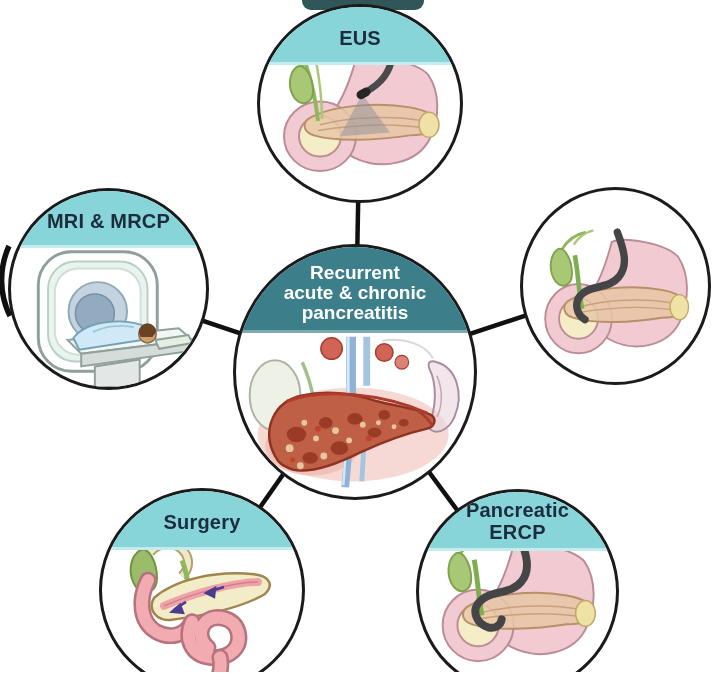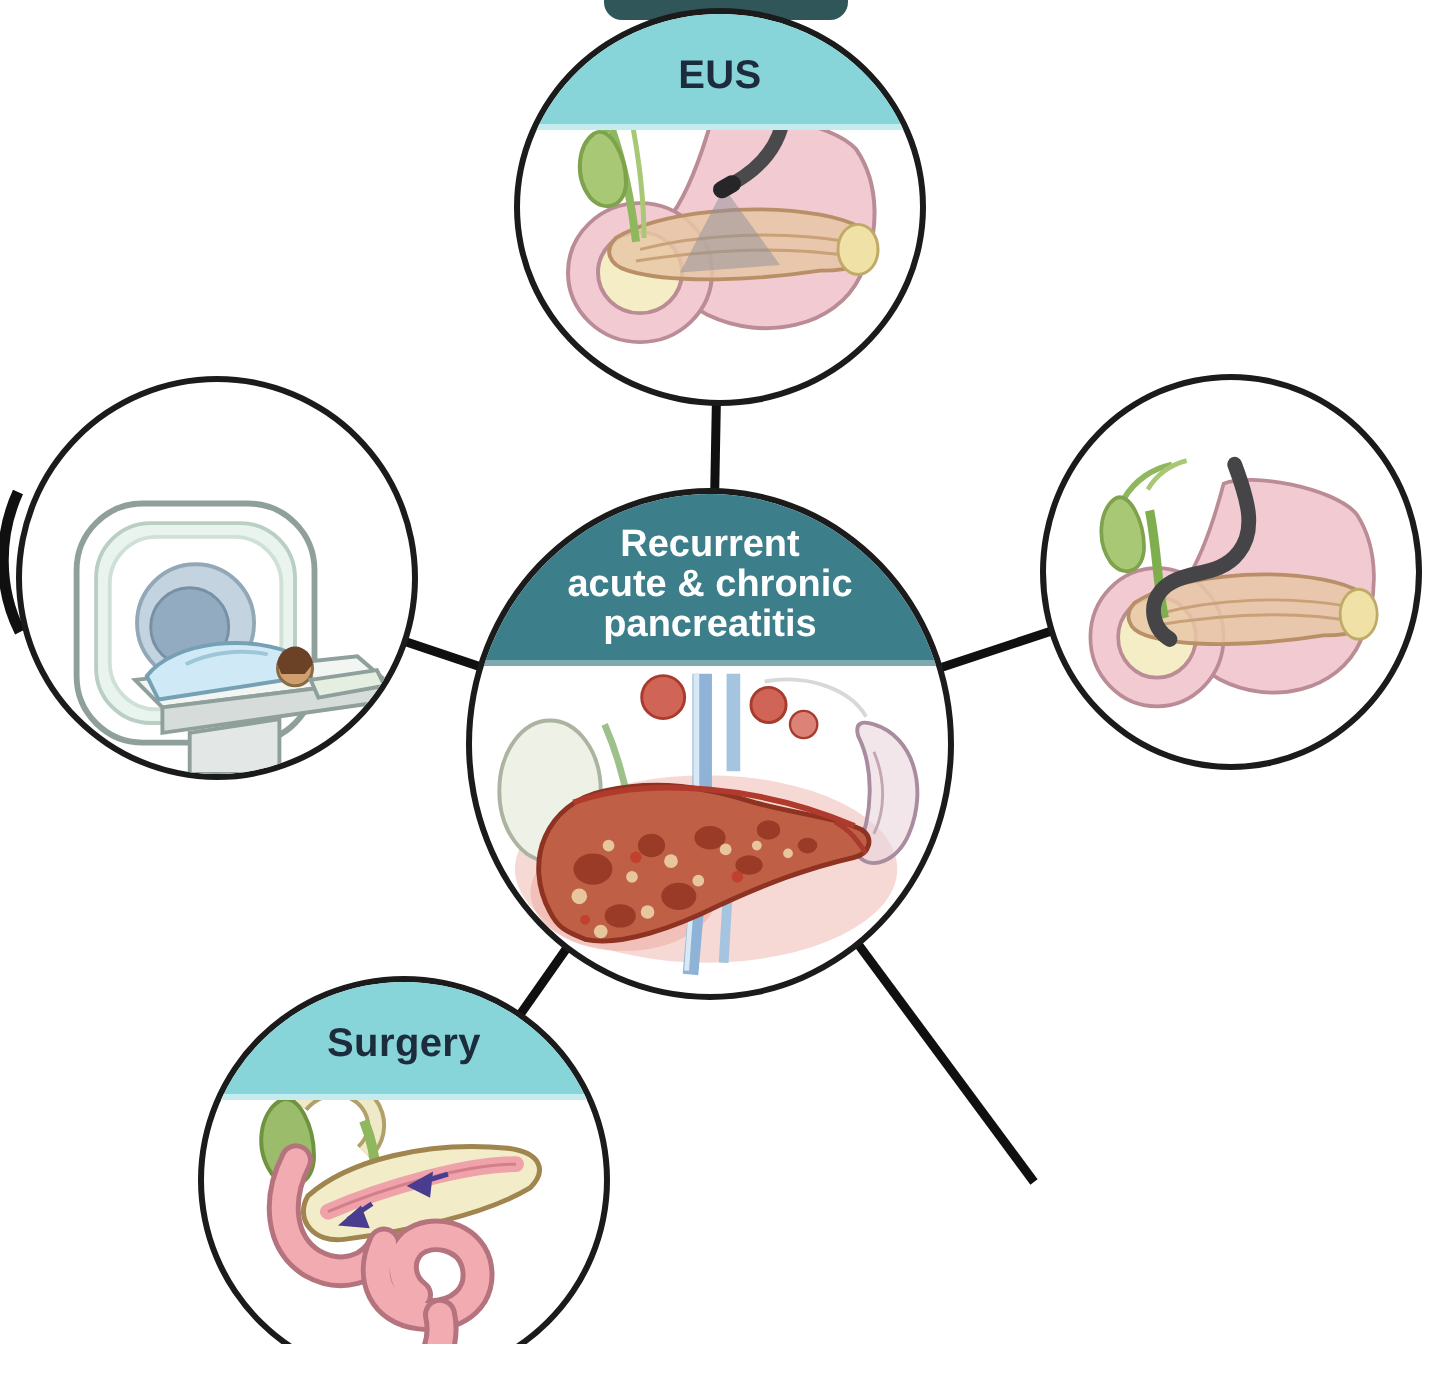--- a/index.html
+++ b/index.html
@@ -82,20 +82,23 @@
       <circle cx="86" cy="125" r="20" fill="#92abc0" stroke="#7790a4" stroke-width="1.5"></circle>
       <polygon points="58,152 172,140 186,152 72,166" fill="#f2f6f3" stroke="#8fa09c" stroke-width="2"></polygon>
       <polygon points="72,166 186,152 186,163 72,179" fill="#d5dcda" stroke="#8fa09c" stroke-width="2"></polygon>
       <polygon points="86,179 132,172 132,200 86,200" fill="#e3e8e6" stroke="#8fa09c" stroke-width="2"></polygon>
       <path d="M64,150 C78,132 118,128 142,140 L148,150 L70,162 Z" fill="#cfeaf6" stroke="#76a0b4" stroke-width="2"></path>
       <path d="M84,144 C96,138 112,136 126,139" fill="none" stroke="#9fc6d8" stroke-width="2"></path>
       <circle cx="140" cy="146" r="9" fill="#cf9f6f" stroke="#8a6a42" stroke-width="1.5"></circle>
       <path d="M131,144 A9 9 0 0 1 149,144 L145,149 L133,149 Z" fill="#6b4226"></path>
       <polygon points="148,152 182,147 186,155 152,161" fill="#e4efe2" stroke="#8fa09c" stroke-width="2"></polygon>
     </svg>
+    <div class="band band-light">
+      <span class="label">MRI &amp; MRCP</span>
+    </div>
   </div>
 
   <div class="node" id="node-biliary">
     <svg class="illus" viewBox="0 0 200 200" preserveAspectRatio="none">
       <path d="M96,54 C90,76 84,92 76,104 C66,120 72,144 94,156 C122,170 158,162 170,136 C180,114 180,88 168,70 C156,56 110,48 96,54 Z" fill="#f1cbd1" stroke="#bb8c96" stroke-width="2"></path>
       <circle cx="60" cy="134" r="36" fill="#f1cbd1" stroke="#bb8c96" stroke-width="2"></circle>
       <circle cx="60" cy="134" r="21" fill="#f4edc6" stroke="#bb8c96" stroke-width="2"></circle>
       <path d="M48,116 C70,102 118,98 150,104 C166,107 176,112 178,120 C179,128 168,133 150,133 C118,138 76,140 54,133 C44,130 42,122 48,116 Z" fill="#e8c7a6" fill-opacity="0.85" stroke="#b98f68" stroke-width="2"></path>
       <path d="M60,122 C90,114 130,112 164,118" fill="none" stroke="#c9a178" stroke-width="1.5"></path>
       <path d="M58,128 C95,122 135,120 168,126" fill="none" stroke="#c9a178" stroke-width="1.5"></path>
@@ -191,14 +194,33 @@
     </svg>
     <div class="band band-dark">
       <div class="center-title">
         <div>Recurrent</div>
         <div>acute &amp; chronic</div>
         <div>pancreatitis</div>
       </div>
     </div>
   </div>
 
+  <div class="node" id="node-pancreatic">
+    <svg class="illus" viewBox="0 0 200 200" preserveAspectRatio="none">
+      <path d="M96,54 C90,76 84,92 76,104 C66,120 72,144 94,156 C122,170 158,162 170,136 C180,114 180,88 168,70 C156,56 110,48 96,54 Z" fill="#f1cbd1" stroke="#bb8c96" stroke-width="2"></path>
+      <circle cx="60" cy="134" r="36" fill="#f1cbd1" stroke="#bb8c96" stroke-width="2"></circle>
+      <circle cx="60" cy="134" r="21" fill="#f4edc6" stroke="#bb8c96" stroke-width="2"></circle>
+      <path d="M48,116 C70,102 118,98 150,104 C166,107 176,112 178,120 C179,128 168,133 150,133 C118,138 76,140 54,133 C44,130 42,122 48,116 Z" fill="#e8c7a6" fill-opacity="0.85" stroke="#b98f68" stroke-width="2"></path>
+      <path d="M60,122 C90,114 130,112 164,118" fill="none" stroke="#c9a178" stroke-width="1.5"></path>
+      <path d="M58,128 C95,122 135,120 168,126" fill="none" stroke="#c9a178" stroke-width="1.5"></path>
+      <ellipse cx="169" cy="122" rx="10" ry="13" fill="#f0e2a6" stroke="#c0aa68" stroke-width="1.5"></ellipse>
+      <path d="M56,68 C60,88 60,106 64,124" fill="none" stroke="#7fae4e" stroke-width="5"></path>
+      <path d="M42,62 C48,52 58,46 68,44" fill="none" stroke="#8fb75e" stroke-width="3"></path>
+      <path d="M55,57 C60,49 68,44 76,42" fill="none" stroke="#a9c876" stroke-width="2.5"></path>
+      <path d="M37,62 C29,68 27,84 35,95 C43,104 53,99 53,87 C53,74 45,57 37,62 Z" fill="#a9c876" stroke="#7fa24c" stroke-width="2"></path>
+      <path d="M102,44 C109,62 114,78 104,90 C93,104 70,98 60,112 C54,120 58,132 70,136 C77,138 83,134 84,128" fill="none" stroke="#454547" stroke-width="8" stroke-linecap="round"></path>
+    </svg>
+    <div class="band band-light">
+      <span class="label">Pancreatic ERCP</span>
+    </div>
+  </div>
 
 </div>
 
 </body></html>

